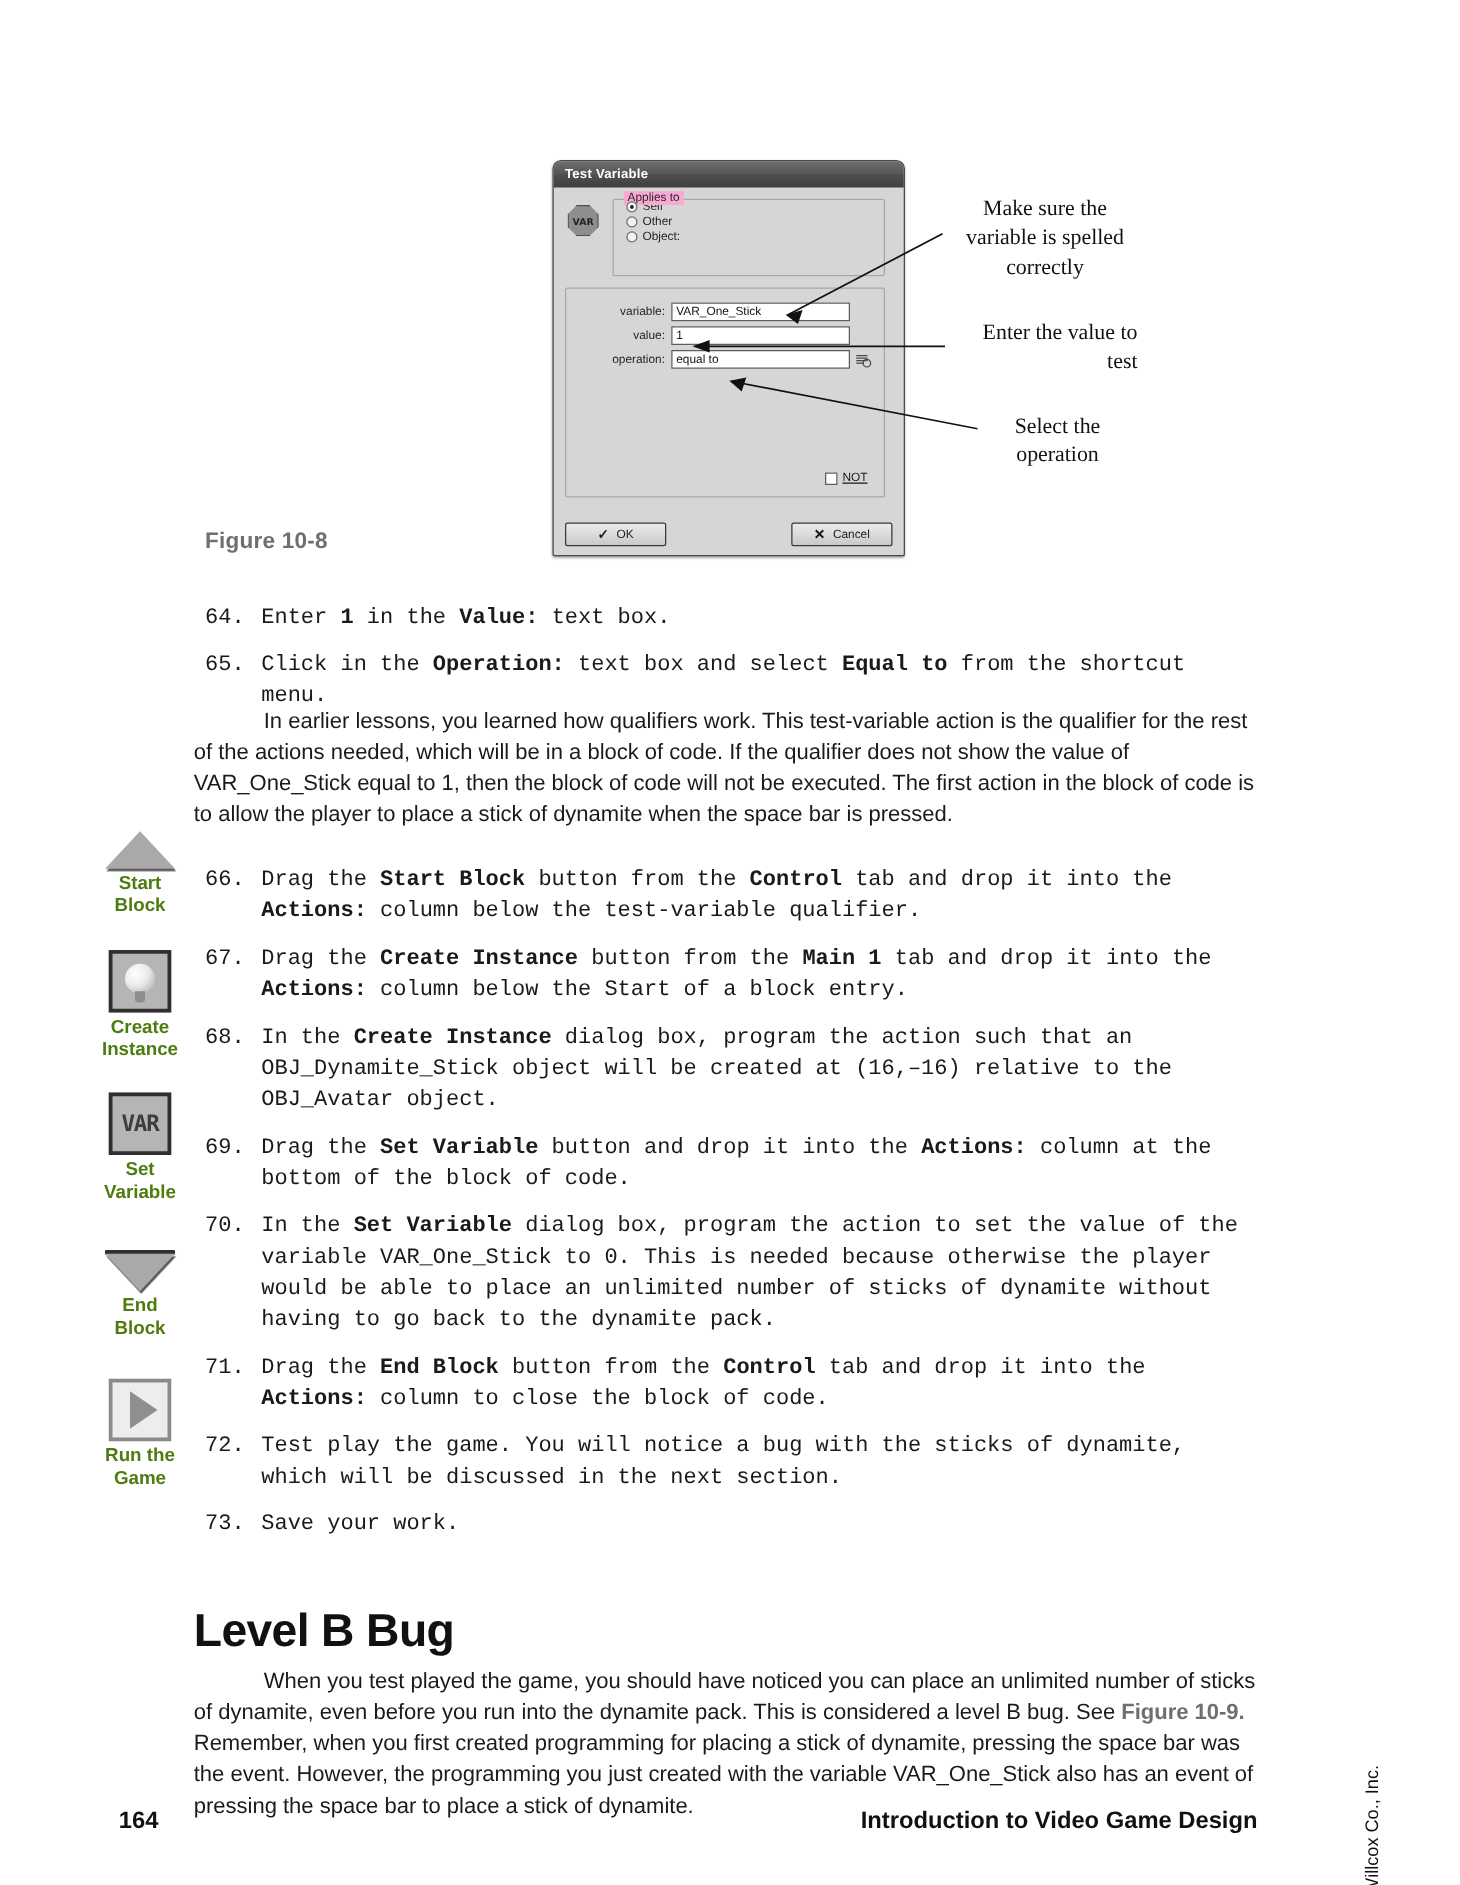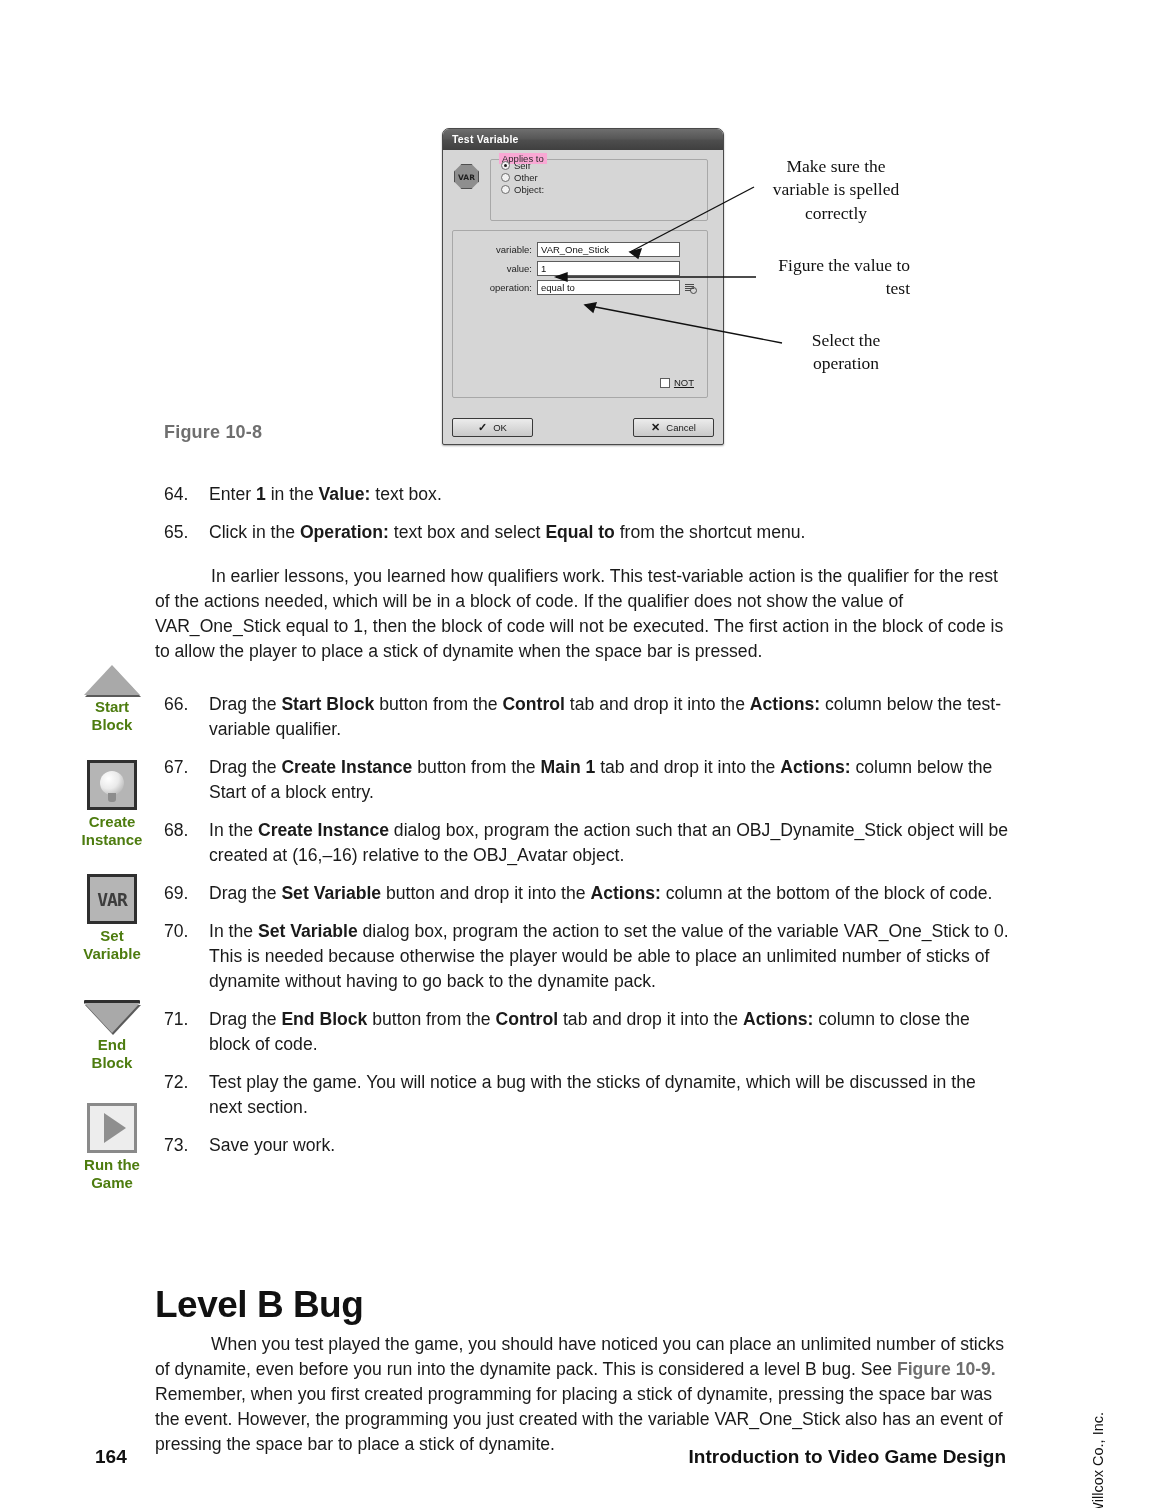--- a/index.html
+++ b/index.html
@@ -234,20 +234,21 @@
     font-size: 17.6px;
     line-height: 1.42;
     margin: 1px 0 0 0;
     color: #1a1a1a;
     text-indent: 56px;
   }
   ol.steps {
     list-style: none;
     margin: 0;
     padding: 0;
+    font-family: Liberation Mono, monospace;
   }
   ol.steps li {
     position: relative;
     padding-left: 54px;
     font-size: 17.6px;
     line-height: 1.42;
     margin-bottom: 13px;
     color: #1a1a1a;
   }
   ol.steps li .num {
@@ -455,21 +456,21 @@
       <line x1="754" y1="187" x2="630" y2="252"></line>
       <polygon points="630,252 641,249 638,258"></polygon>
       <line x1="756" y1="277" x2="556" y2="277"></line>
       <polygon points="556,277 567,273 567,281"></polygon>
       <line x1="782" y1="343" x2="585" y2="305"></line>
       <polygon points="585,305 596,303 593,312"></polygon>
     </g>
   </svg>
 
   <div class="callout" id="callout-variable">Make sure the variable is spelled correctly</div>
-  <div class="callout" id="callout-value">Figure the value to test</div>
+  <div class="callout" id="callout-value">Enter the value to test</div>
   <div class="callout" id="callout-operation">Select the operation</div>
 
   <div class="fig-caption">Figure 10-8</div>
 </div>
 
 <div class="rail" style="top:665px;">
   <div class="ic-wrap">
       <div class="ic-tri-up"></div>
     </div>
   <div class="rail-label">

